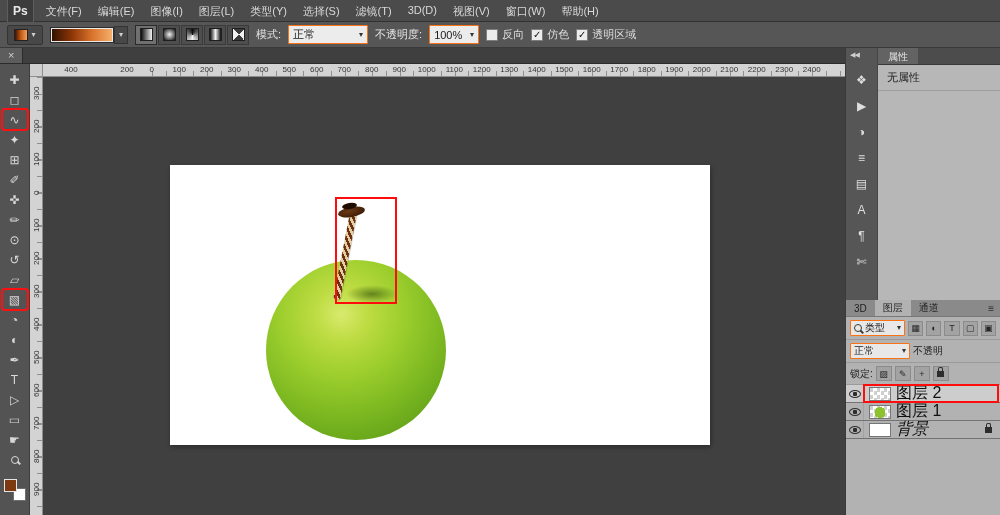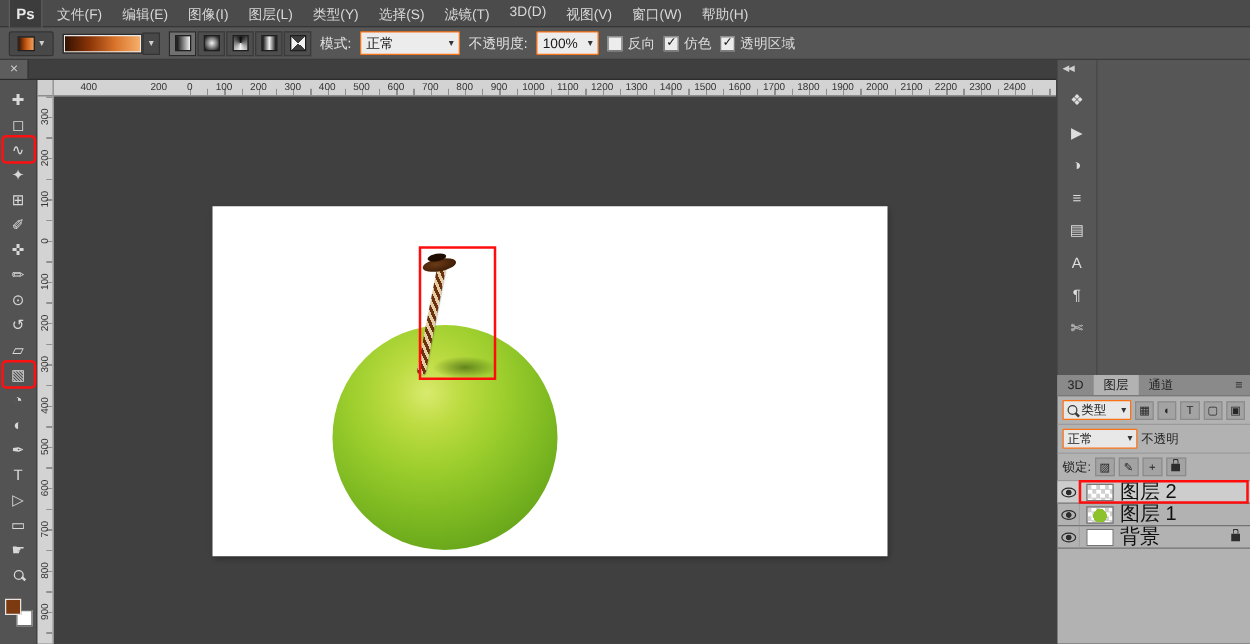--- a/index.html
+++ b/index.html
@@ -105,21 +105,21 @@
   .f-ico,.lock-ico{width:16px;height:15px;background:#a3a3a3;border:1px solid #8b8b8b;color:#262626;font-size:9px;display:flex;align-items:center;justify-content:center}
   .lp-label{white-space:nowrap}
   .layer-row{height:18px;display:flex;align-items:center;border-bottom:1px solid #737373;position:relative;font-size:16px;color:#101010}
   .layer-row.selected{background:#cdcdcd}
   .eye-cell{width:18px;height:100%;border-right:1px solid #a2a2a2;display:flex;align-items:center;justify-content:center;flex:0 0 18px}
   .eye{width:12px;height:8px;border:1px solid #2d2d2d;border-radius:50%;background:radial-gradient(circle at 50% 50%,#2d2d2d 0 2px,transparent 2.5px)}
   .thumb{width:22px;height:14px;margin:0 5px;border:1px solid #767676;background:#fff;flex:0 0 22px}
   .thumb.checker{background:repeating-conic-gradient(#ffffff 0 25%,#cfcfcf 0 50%) 0 0/7px 7px}
   .thumb.apple-thumb{background:radial-gradient(circle at 50% 55%,#8cc22c 0 45%,rgba(0,0,0,0) 46%),repeating-conic-gradient(#ffffff 0 25%,#cfcfcf 0 50%) 0 0/7px 7px}
   .row-annot{position:absolute;left:17px;top:-1px;right:1px;bottom:-1px;border:2px solid #ff0d0d;pointer-events:none;z-index:4}
-  .bg-name{}
+  .bg-name{font-style:italic}
   .mini-lock{margin-left:auto;margin-right:8px;width:7px;height:6px;background:#2d2d2d;position:relative;flex:0 0 7px}
   .mini-lock::before{content:"";position:absolute;left:1px;top:-4px;width:3px;height:3px;border:1px solid #2d2d2d;border-bottom:none;border-radius:2px 2px 0 0}
 </style>
 </head>
 <body>
 
 <div class="menubar">
   <span class="ps-logo">Ps</span>
   <div class="menu-items">
 
@@ -337,20 +337,28 @@
       <span class="strip-icon">▶</span>
       <span class="strip-icon">◑</span>
       <span class="strip-icon">≡</span>
       <span class="strip-icon">▤</span>
       <span class="strip-icon">A</span>
       <span class="strip-icon">¶</span>
       <span class="strip-icon">✄</span>
     </div>
   </div>
 
+  <div class="props">
+    <div class="props-header">
+      <span class="panel-tab">属性</span>
+    </div>
+    <div class="props-body">
+      <div class="props-row">无属性</div>
+    </div>
+  </div>
 
   <div class="layers-group">
     <div class="lp-tabs">
       <span class="lp-tab">3D</span>
       <span class="lp-tab active">图层</span>
       <span class="lp-tab">通道</span>
       <span class="lp-menu">≡</span>
     </div>
 
     <div class="lp-row">

